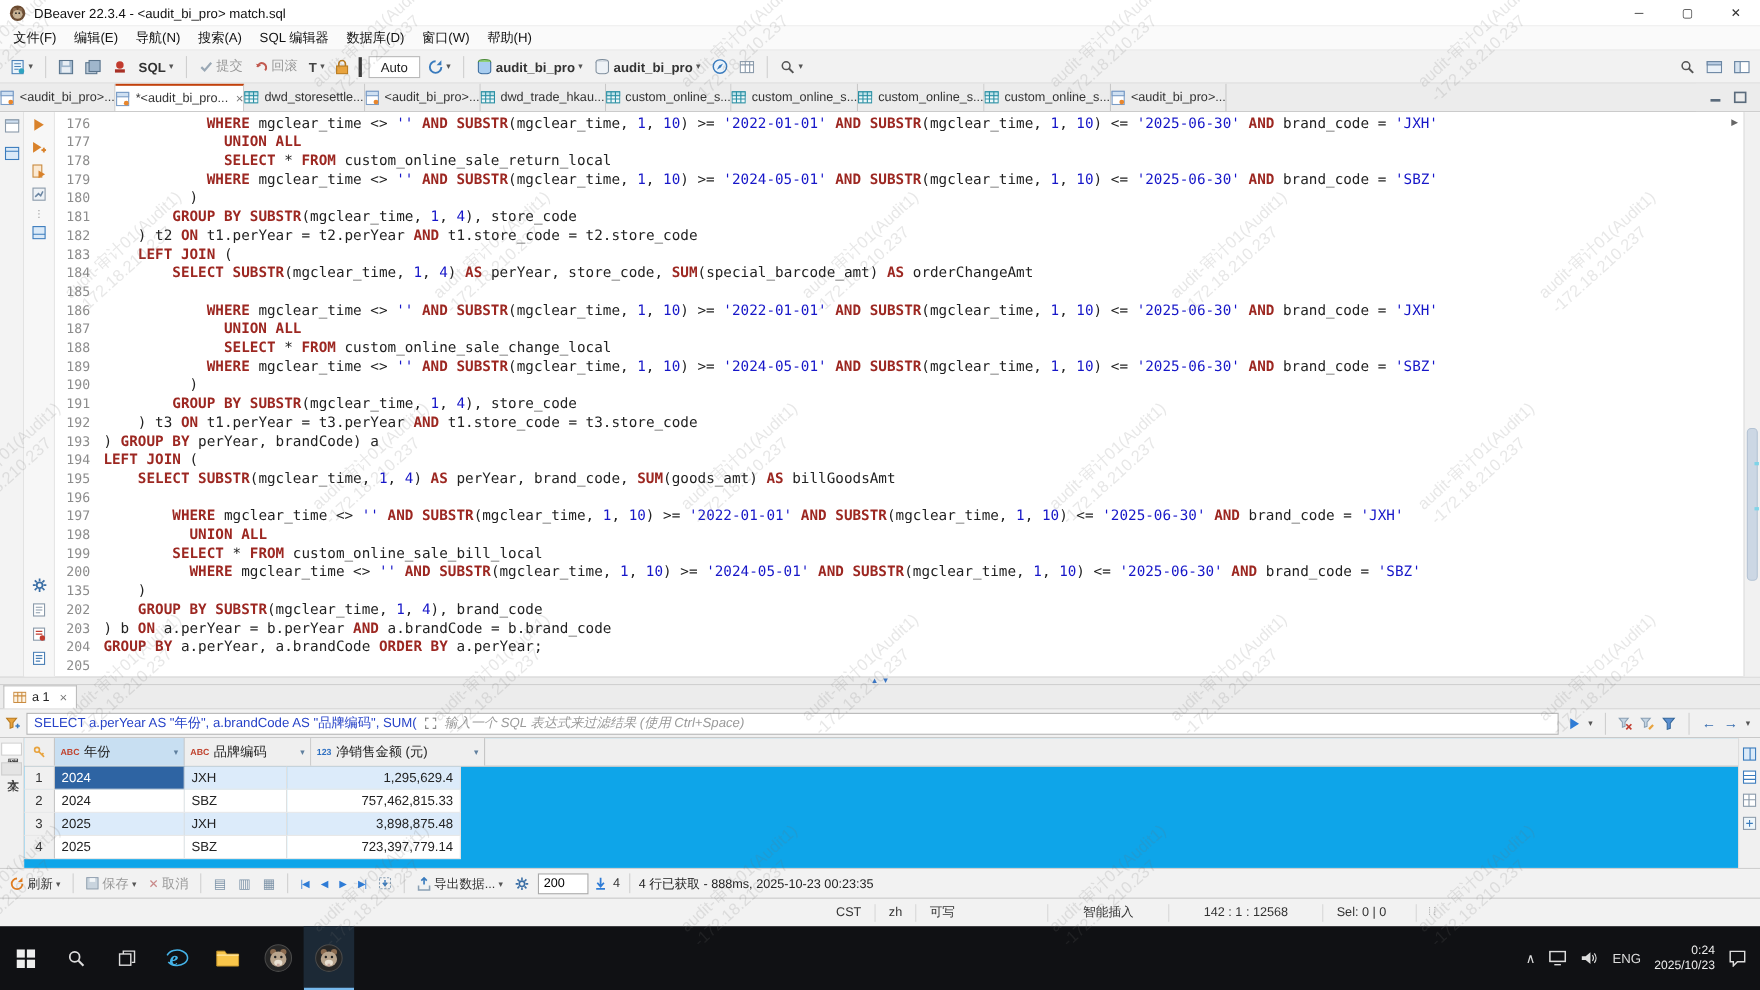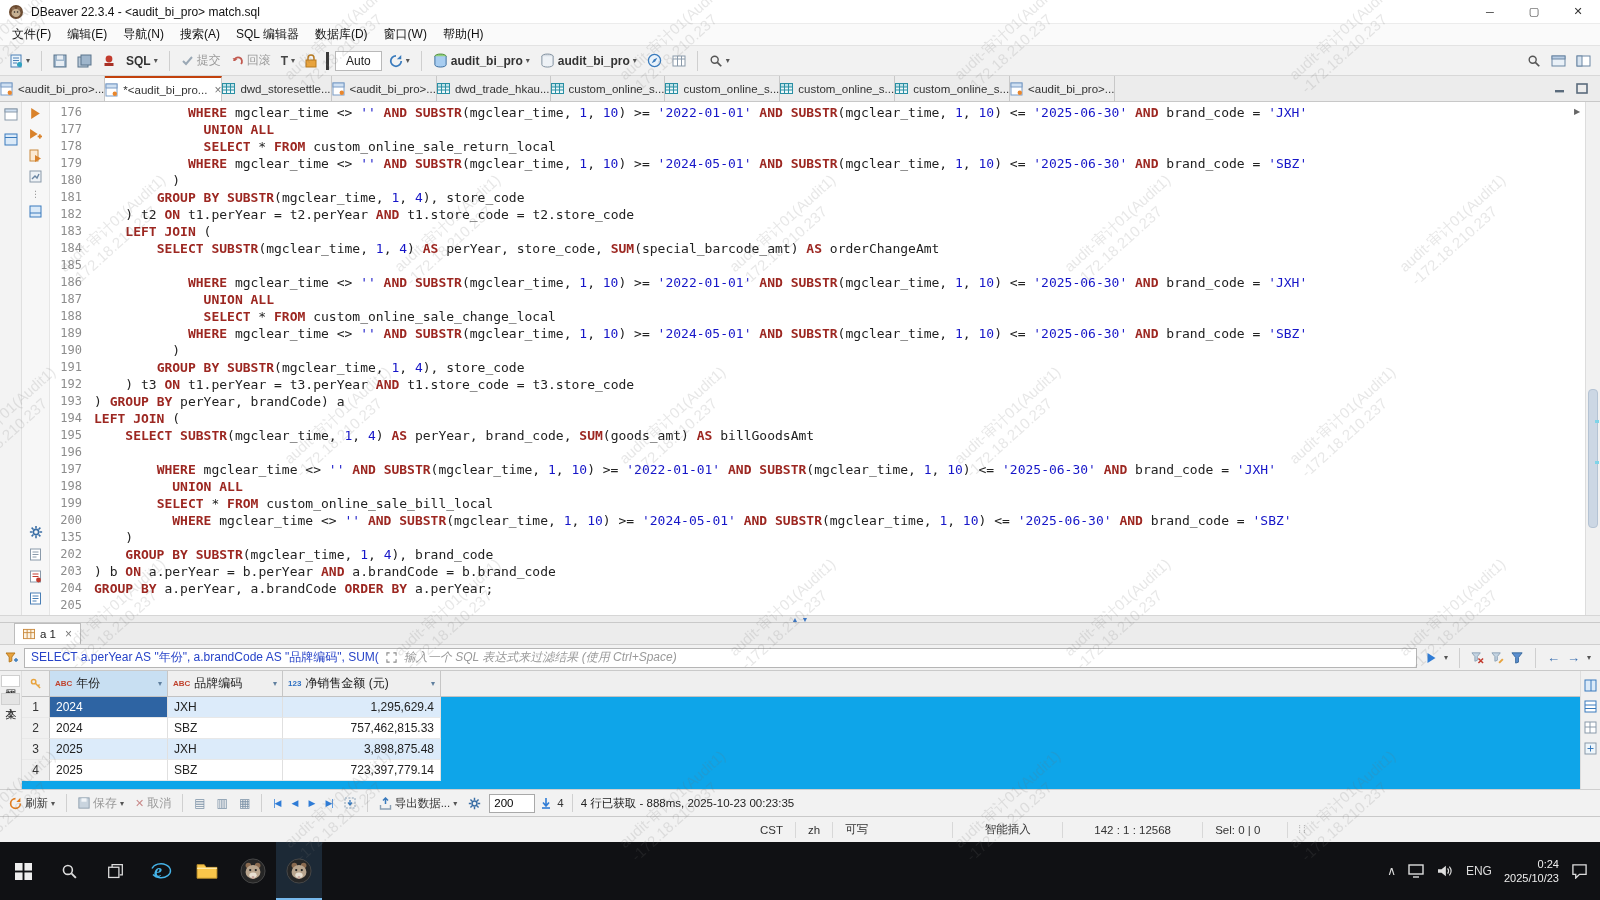--- a/index.html
+++ b/index.html
@@ -48,21 +48,21 @@
 .hscroll{height:16px;background:#f1f1f1;border-top:1px solid #ddd;position:relative;flex:0 0 auto}
 .harrow{position:absolute;top:0;width:16px;height:16px;display:flex;align-items:center;justify-content:center;font-size:8px;color:#666}
 .hthumb{position:absolute;left:20px;width:620px;top:2px;bottom:2px;background:#d4d4d4;border-radius:7px}
 .vscroll{width:15px;background:#f1f1f1;border-left:1px solid #ddd;position:relative;flex:0 0 auto}
 .vthumb{position:absolute;left:2px;right:2px;top:56%;height:27%;background:#ccd7e4;border:1px solid #b4c3d4;border-radius:4px}
 .vmark{position:absolute;right:1px;width:4px;height:3px;background:#7fd4e8}
 
 .splitter{height:8px;background:#ececec;border-top:1px solid #d6d6d6;border-bottom:1px solid #c9c9c9;display:flex;align-items:center;justify-content:center;gap:3px;flex:0 0 auto}
 .splitter span{font-size:7px;color:#3b76c4;line-height:7px}
 
-.res-tabs{height:22px;background:#ececec;display:flex;align-items:flex-end;border-bottom:1px solid #cfcfcf;padding-left:14px;flex:0 0 auto}
+.res-tabs{height:22px;background:#ececec;display:flex;align-items:flex-end;border-bottom:1px solid #cfcfcf;padding-left:3px;flex:0 0 auto}
 .res-tab{display:flex;align-items:center;gap:5px;background:#fff;border:1px solid #bdbdbd;border-bottom:none;height:21px;padding:0 8px;font-size:11.5px}
 .res-tab .tabclose{margin-left:4px}
 .filterbar{height:26px;background:#f1f1f1;display:flex;align-items:center;padding:0 5px;gap:5px;border-bottom:1px solid #c9c9c9;flex:0 0 auto}
 .filter-box{flex:1;height:20px;background:#fff;border:1px solid #b5b5b5;display:flex;align-items:center;padding:0 6px;gap:7px;min-width:0;overflow:hidden}
 .fquery{color:#2743c8;font-size:12px;white-space:nowrap}
 .fplace{color:#9a9a9a;font-style:italic;font-size:12px;white-space:nowrap;overflow:hidden}
 .ficons{display:flex;align-items:center;gap:7px;padding:0 4px}
 .bluearrow{color:#3a6fb0;font-size:13px;line-height:13px}
 .res-body{height:118px;display:flex;background:#fff;flex:0 0 auto}
 .res-side{width:22px;background:#f0f0f0;border-right:1px solid #ddd;display:flex;flex-direction:column;align-items:center;gap:6px;padding-top:4px;flex:0 0 auto}
@@ -75,21 +75,21 @@
 .hc1{width:118px;background:#c8dff2}
 .hc2{width:115px}
 .hc3{width:158px}
 .ctype{font-size:8px;font-weight:bold}
 .tstr{color:#c0432e}
 .tnum{color:#2d6fc2}
 .carrow{margin-left:auto;font-size:8px;color:#5f7f9e}
 .grid-row{display:flex;height:21px}
 .cell{display:flex;align-items:center;padding:0 6px;border-right:1px solid #e0e0e0;border-bottom:1px solid #e8e8e8;font-size:12px;background:#fff}
 .rownum{width:28px;background:#f0f0f0;justify-content:center;color:#333;border-right:1px solid #c6c6c6}
-.col1{width:118px}.col2{width:115px}.col3{width:158px;justify-content:flex-end}
+.col1{width:118px}.col2{width:93px}.col3{width:158px;justify-content:flex-end}
 .grid-row.odd .cell:not(.rownum){background:#dcebfa}
 .cell.sel{background:#2e64a3 !important;color:#fff}
 .res-right{width:20px;background:#f0f0f0;border-left:1px solid #ddd;display:flex;flex-direction:column;align-items:center;gap:8px;padding-top:8px;flex:0 0 auto}
 
 .res-toolbar{height:27px;background:#f2f2f2;border-top:1px solid #cfcfcf;display:flex;align-items:center;padding:0 6px;gap:5px;font-size:11.5px;color:#333;flex:0 0 auto;white-space:nowrap}
 .rsep{width:1px;height:18px;background:#d0d0d0;margin:0 3px}
 .navic{color:#2f7cd6;font-size:9px;letter-spacing:-1px}
 .fetch-input{width:46px;height:19px;border:1px solid #a9a9a9;font-size:11.5px;padding:0 4px;background:#fff;font-family:inherit}
 .res-status{color:#222}
 .gridglyph{color:#7d93a8;font-size:12px}

